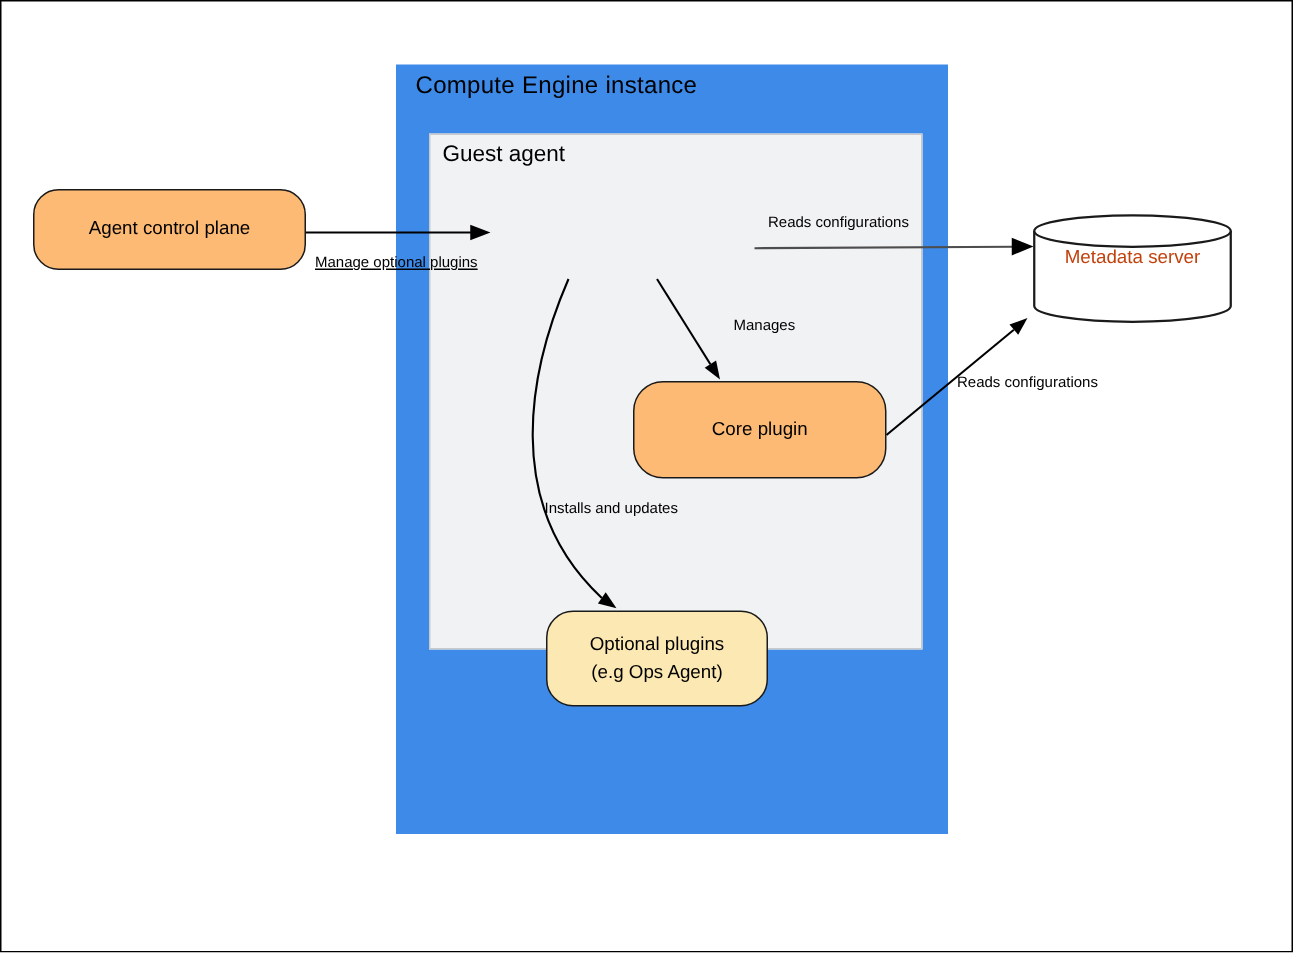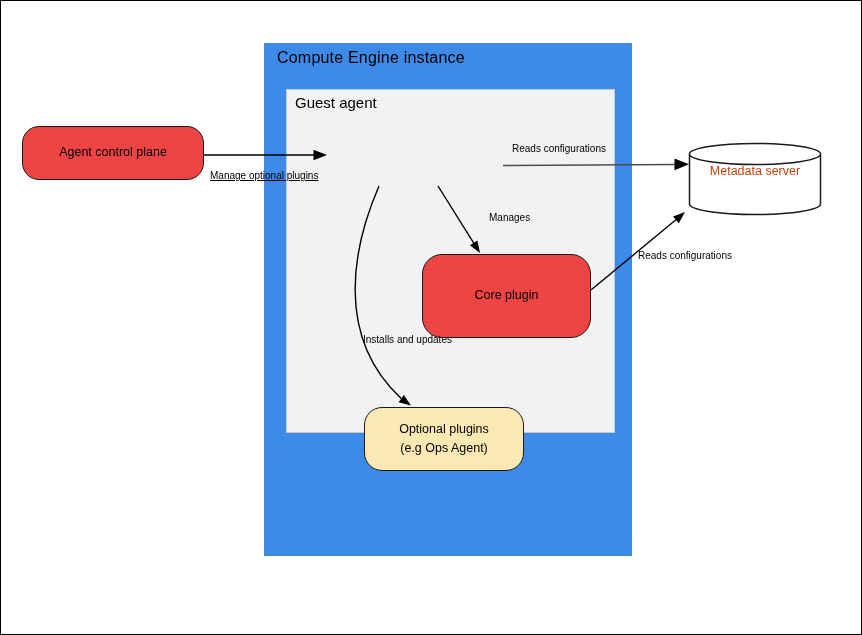--- a/index.html
+++ b/index.html
@@ -52,26 +52,26 @@
     border: 1.4px solid #1a1a1a;
     display: flex;
     flex-direction: column;
     align-items: center;
     justify-content: center;
     font-size: 12.5px;
     color: #000000;
     text-align: center;
     line-height: 1.55;
   }
-  .node-blue { background: #ef4444; }
+  .node-blue { background: #fdba74; }
   .node-yellow { background: #fce8b2; }
   .node-acp { left: 21px;  top: 125px; width: 182px; height: 54px; border-radius: 17px; }
   .node-gam { left: 327px; top: 119px; width: 175px; height: 65px; border-radius: 20px; }
-  .node-cp  { left: 421px; top: 253px; width: 169px; height: 84px; border-radius: 20px; }
-  .node-op  { left: 363px; top: 406px; width: 160px; height: 64px; border-radius: 18px; }
+  .node-cp  { left: 421px; top: 253px; width: 169px; height: 65px; border-radius: 20px; }
+  .node-op  { left: 363px; top: 406px; width: 148px; height: 64px; border-radius: 18px; }
 
   
   .cylinder-wrap {
     position: absolute;
     left: 687px; top: 141px;
     width: 134px; height: 75px;
   }
   .cylinder-label {
     position: absolute;
     left: 0; top: 22px;

